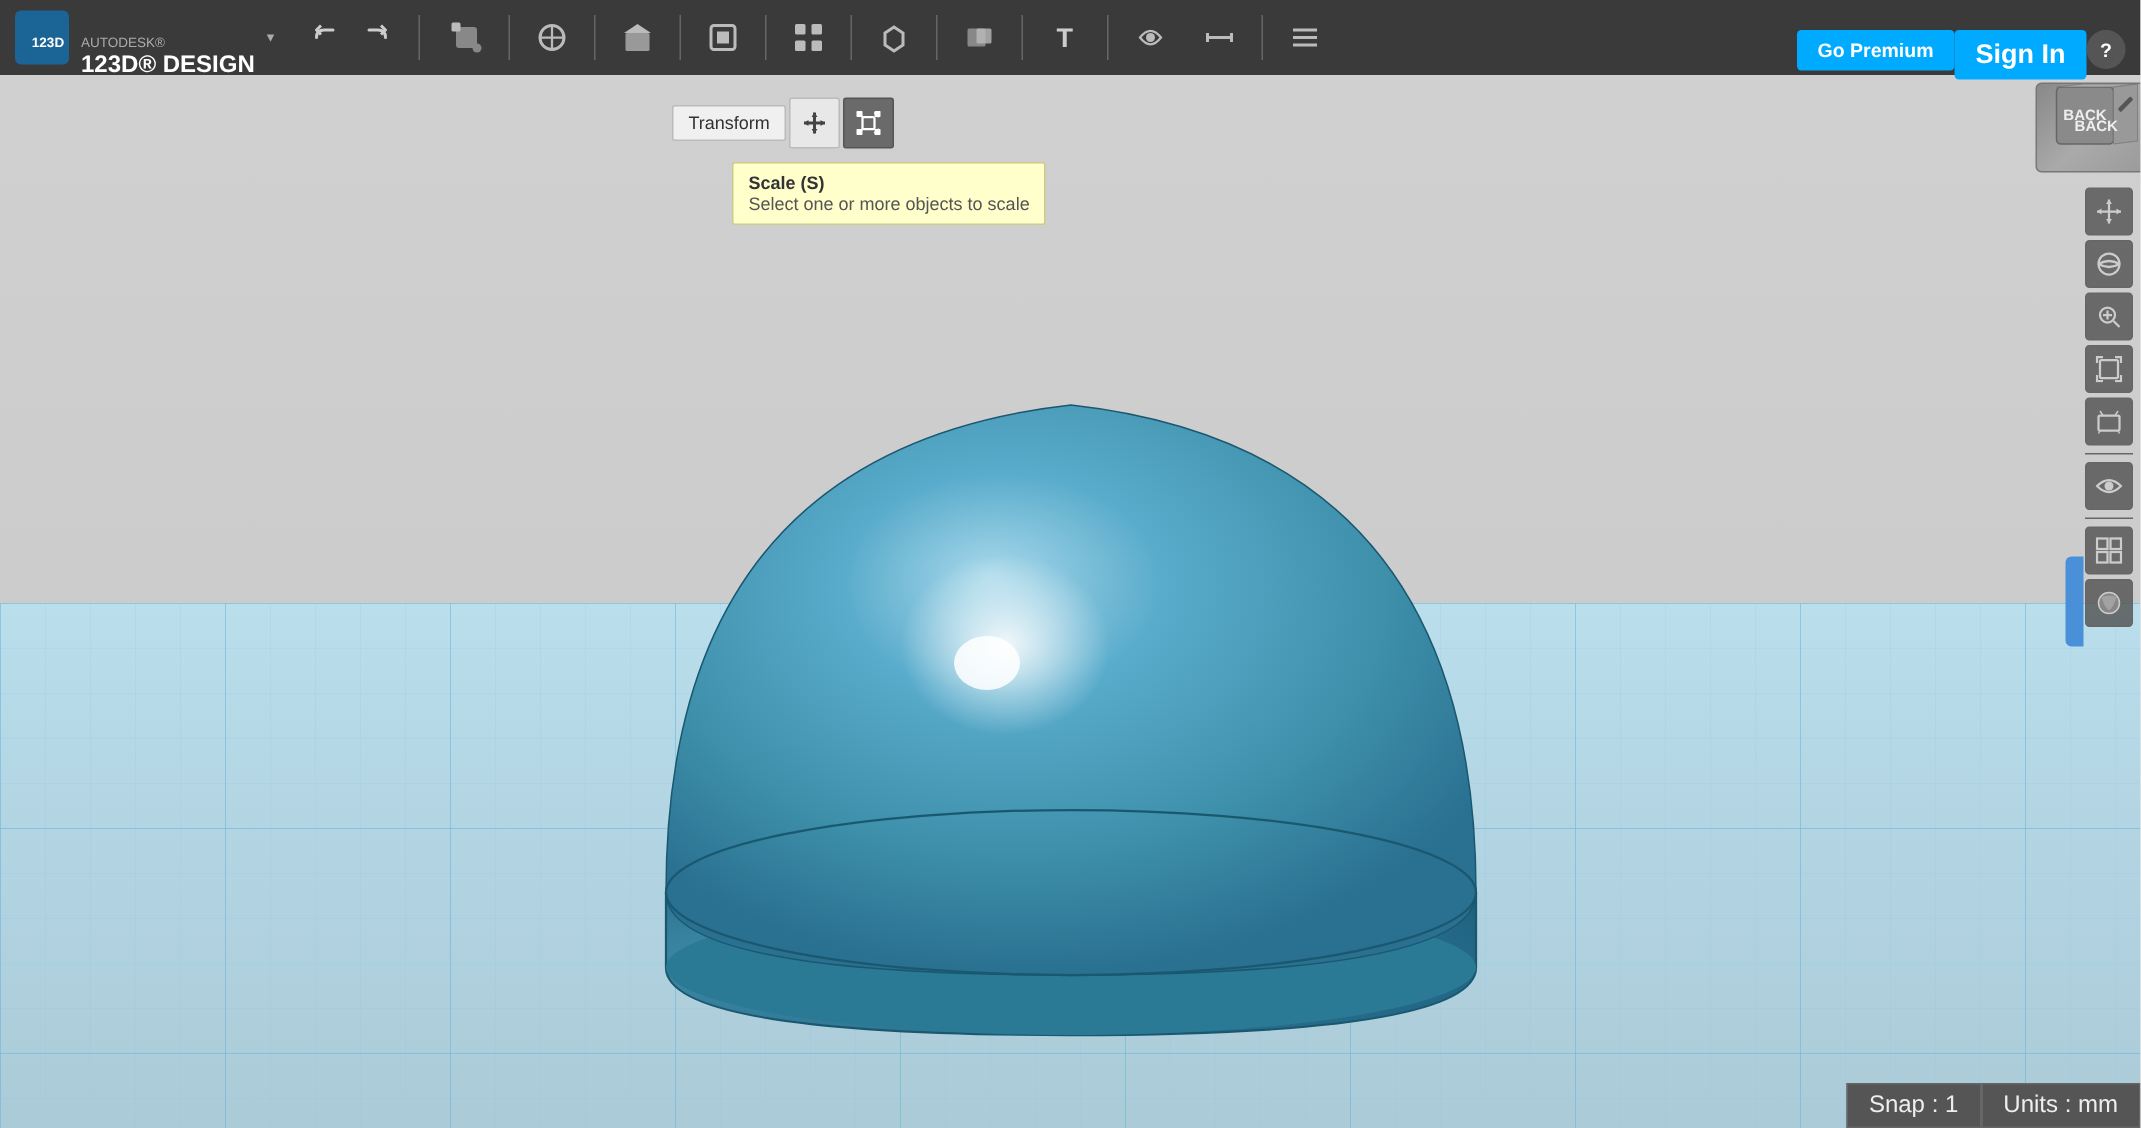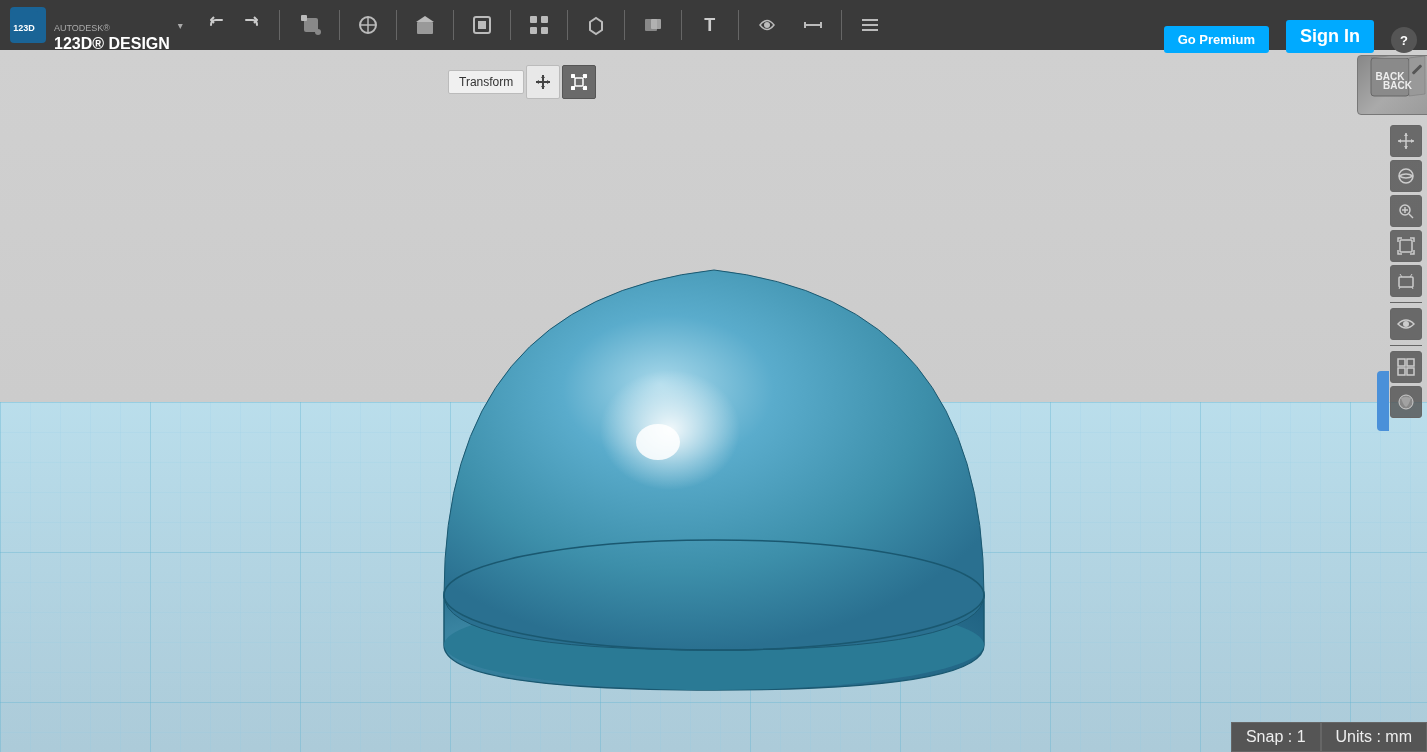--- a/index.html
+++ b/index.html
@@ -31,21 +31,21 @@
       min-width: 160px;
     }
 
     #logo-icon {
       width: 36px;
       height: 36px;
       background: #1a6496;
       border-radius: 4px;
       display: flex;
       align-items: center;
-      justify-content: flex-start;
+      justify-content: flex-end;
       color: white;
       font-size: 10px;
       font-weight: bold;
     }
 
     #logo-text {
       color: white;
       font-size: 11px;
       line-height: 1.3;
     }
@@ -112,22 +112,22 @@
 
     .toolbar-vdivider {
       width: 1px;
       height: 30px;
       background: #666;
       margin: 0 4px;
     }
 
     #right-buttons {
       display: flex;
-      align-items: flex-end;
-      gap: 17px;
+      align-items: flex-start;
+      gap: 0;
       padding-right: 10px;
       margin-top: 23px;
     }
 
     .premium-btn {
       background: #00aaff;
       color: white;
       border: none;
       padding: 6px 14px;
       border-radius: 3px;
@@ -578,20 +578,24 @@
         <line x1="2" y1="16" x2="5" y2="13" stroke="white" stroke-width="1.5"></line>
         <line x1="13" y1="16" x2="16" y2="13" stroke="white" stroke-width="1.5"></line>
         <rect x="1" y="1" width="4" height="4" rx="0.5" fill="white"></rect>
         <rect x="13" y="1" width="4" height="4" rx="0.5" fill="white"></rect>
         <rect x="1" y="13" width="4" height="4" rx="0.5" fill="white"></rect>
         <rect x="13" y="13" width="4" height="4" rx="0.5" fill="white"></rect>
       </svg>
     </button>
   </div>
 
+  <div id="tooltip">
+    <div class="tooltip-title">Scale (S)</div>
+    <div class="tooltip-desc">Select one or more objects to scale</div>
+  </div>
 
   <div id="nav-cube">
     <div class="nav-cube-box">
       <svg width="58" height="58" viewBox="0 0 58 58">
 
         <rect x="2" y="2" width="38" height="38" rx="3" fill="#8a8a8a" stroke="#666" stroke-width="1"></rect>
 
         <path d="M 2 2 L 20 0 L 56 0 L 40 2 Z" fill="#aaa" stroke="#777" stroke-width="0.5"></path>
 
         <path d="M 40 2 L 56 0 L 56 38 L 40 40 Z" fill="#999" stroke="#777" stroke-width="0.5"></path>

